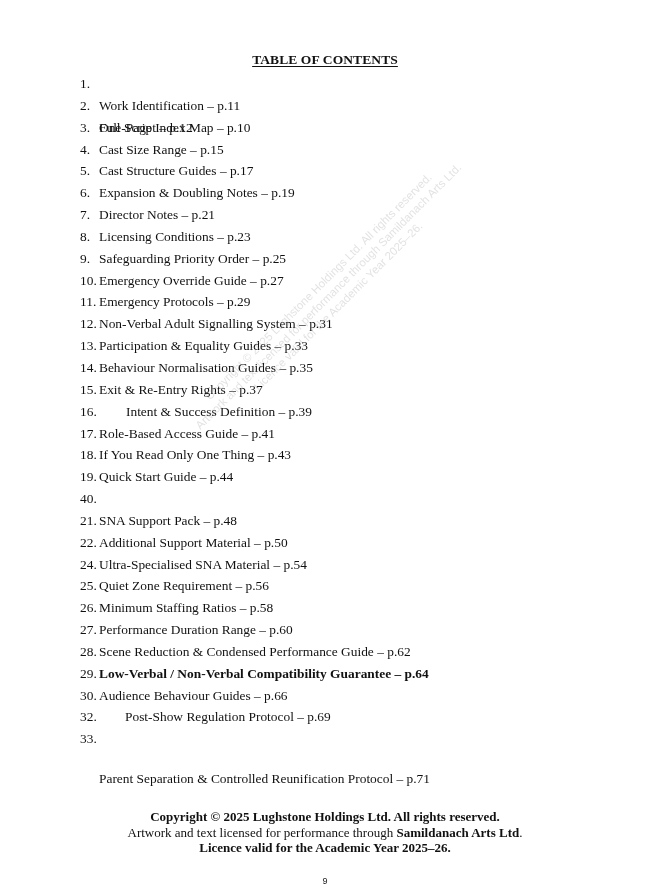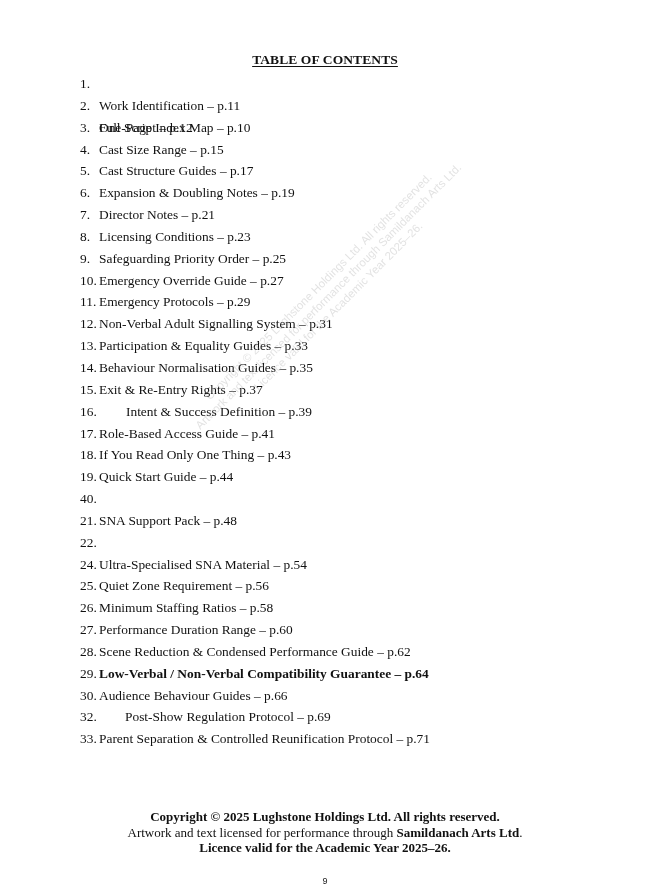--- a/index.html
+++ b/index.html
@@ -180,20 +180,21 @@
       </li>
       <li class="toc-item">
         <span class="toc-num">40.</span>
       </li>
       <li class="toc-item">
         <span class="toc-num">21.</span>
         <span class="toc-text" style="padding-left: 0px;"><span class="toc-text">SNA Support Pack</span><span style="white-space: pre;"> – </span><span>p.48</span></span>
       </li>
       <li class="toc-item">
         <span class="toc-num">22.</span>
+        <span class="toc-text" style="padding-left: 0px;"><span class="toc-text">Additional Support Material</span><span style="white-space: pre;"> – </span><span>p.50</span></span>
       </li>
       <li class="toc-item">
         <span class="toc-num">24.</span>
         <span class="toc-text" style="padding-left: 0px;"><span class="toc-text">Ultra-Specialised SNA Material</span><span style="white-space: pre;"> – </span><span>p.54</span></span>
       </li>
       <li class="toc-item">
         <span class="toc-num">25.</span>
         <span class="toc-text" style="padding-left: 0px;"><span class="toc-text">Quiet Zone Requirement</span><span style="white-space: pre;"> – </span><span>p.56</span></span>
       </li>
       <li class="toc-item">
@@ -215,21 +216,21 @@
       <li class="toc-item">
         <span class="toc-num">30.</span>
         <span class="toc-text" style="padding-left: 0px;"><span class="toc-text">Audience Behaviour Guides</span><span style="white-space: pre;"> – </span><span>p.66</span></span>
       </li>
       <li class="toc-item">
         <span class="toc-num">32.</span>
         <span class="toc-text" style="padding-left: 0px; margin-left: 26px;"><span class="toc-text">Post-Show Regulation Protocol</span><span style="white-space: pre;"> – </span><span>p.69</span></span>
       </li>
       <li class="toc-item">
         <span class="toc-num">33.</span>
-        <span class="toc-text" style="padding-left: 0px;"><span class="toc-text">Parent Separation &amp; Controlled Reunification Protocol</span><span style="white-space: pre;"> – </span><span>p.71</span></span>
+        <span class="toc-text" style="padding-left: 0px; margin-top: 40px;"><span class="toc-text">Parent Separation &amp; Controlled Reunification Protocol</span><span style="white-space: pre;"> – </span><span>p.71</span></span>
       </li>
     </ol>
 
   <div class="watermark">
     <div>Copyright © 2025 Lughstone Holdings Ltd. All rights reserved.</div>
     <div>Artwork and text licensed for performance through Samildanach Arts Ltd.</div>
     <div>Licence valid for the Academic Year 2025–26.</div>
   </div>
 
   <div class="footer">

